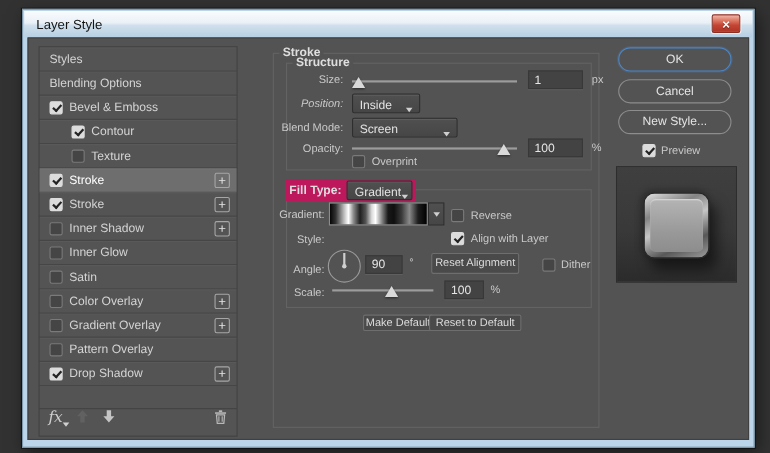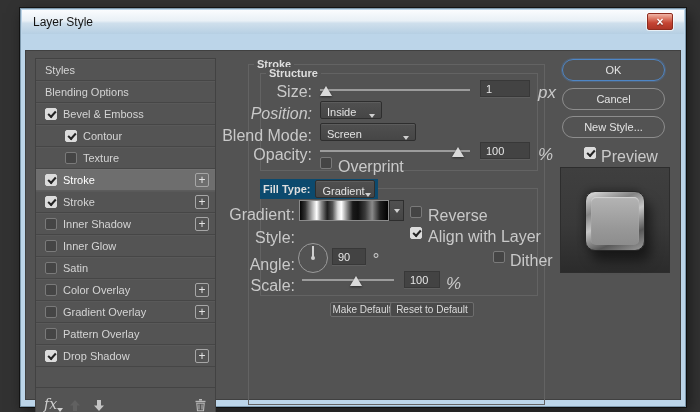--- a/index.html
+++ b/index.html
@@ -12,54 +12,54 @@
             background:#bcd5e9; border:1px solid #7e99ad; box-shadow:0 0 0 1px rgba(0,0,0,.55), 3px 5px 14px rgba(0,0,0,.5); }
   .titlebar { position:absolute; left:1px; top:1px; right:1px; height:24px;
               background:linear-gradient(180deg,#fafcfe 0%,#e9f0f6 45%,#cfdfec 55%,#b6cfe3 100%);
               display:flex; align-items:center; }
   .title { font-size:12px; color:#141414; padding-left:11px; }
   .closebtn { position:absolute; right:11px; top:3px; width:26px; height:17px; border-radius:2px;
               background:linear-gradient(180deg,#f0b5a6 0%,#dd7a66 30%,#c44433 60%,#ad3526 100%);
               border:1px solid #8e2c1f; box-shadow:0 0 0 1px rgba(255,255,255,.65);
               display:flex; align-items:center; justify-content:center;
               color:#fff; font-size:12px; font-weight:bold; line-height:1; text-shadow:0 1px 1px rgba(0,0,0,.45); cursor:pointer; }
-  .content { position:absolute; left:4px; top:25px; right:4px; bottom:6px; background:#535353; border:1px solid #404040;margin-top:16px; }
+  .content { position:absolute; left:4px; top:25px; right:4px; bottom:6px; background:#535353; border:1px solid #404040; }
 
   
   .list { position:absolute; left:9px; top:7px; width:181px; height:355px; border:1px solid #424242; background:#545454; }
   .srow { height:22px; display:flex; align-items:center; padding-left:9px;
           border-bottom:1px solid rgba(0,0,0,.16); box-shadow:inset 0 1px 0 rgba(255,255,255,.03);
           font-size:11px; color:#d4d4d4; cursor:pointer; }
   .srow.sel { background:#6e6e6e; color:#ffffff; }
   .srow.ind { padding-left:29px; }
   .srow .slbl { margin-left:0; }
   .srow .cb { margin-right:6px; }
   .plus { margin-left:auto; margin-right:6px; width:14px; height:14px; border:1px solid #a6a6a6; border-radius:2px;
           color:#e3e3e3; font-size:12px; line-height:12px; text-align:center; flex:0 0 auto; }
   .listfooter { position:absolute; left:0; right:0; bottom:0; height:25px; border-top:1px solid rgba(0,0,0,.18);
-                display:flex; align-items:flex-end; padding:0 8px; gap:12px; }
+                display:flex; align-items:flex-start; padding:0 8px; gap:12px; }
   .fx { font-family:"DejaVu Serif", serif; font-style:italic; font-size:14px; color:#cfcfcf; position:relative; cursor:pointer; }
   .fx .fxcaret { position:absolute; right:-6px; bottom:0; width:0; height:0;
                  border-left:3px solid transparent; border-right:3px solid transparent; border-top:4px solid #cfcfcf; }
   .ficon { display:flex; align-items:center; cursor:pointer; }
   .trash { margin-left:auto; }
 
   
   .cb { position:relative; width:12px; height:12px; border:1px solid #7a7a7a; border-radius:2px; background:#454545; flex:0 0 auto; cursor:pointer; }
   .cb.on { background:#dcdcdc; border-color:#dcdcdc; }
   .cb.on::after { content:""; position:absolute; left:2px; top:2px; width:6px; height:3px;
                   border-left:2px solid #232323; border-bottom:2px solid #232323; transform:rotate(-48deg); }
   .cb.abs { position:absolute; }
 
   
   .gbox { position:absolute; border:1px solid #636363; }
   .gtitle { position:absolute; background:#535353; padding:0 3px; font-size:11px; font-weight:bold; color:#dedede; }
-  .lbl { position:absolute; font-size:16px; color:#c9c9c9; }
+  .lbl { position:absolute; font-size:10px; color:#c9c9c9; }
   .lbl.r { text-align:right; }
-  .unit { position:absolute; font-size:17px; color:#c9c9c9;font-style:italic; }
+  .unit { position:absolute; font-size:10px; color:#c9c9c9; }
 
   
   .val { position:absolute; background:#434343; border:1px solid #383838; box-shadow:0 1px 0 rgba(255,255,255,.07);
          color:#e6e6e6; font-size:11px; font-family:"Liberation Sans",sans-serif; padding:0 5px; outline:none; }
   .dd { position:absolute; background:linear-gradient(#505050,#464646); border:1px solid #2e2e2e;
         box-shadow:inset 0 1px 0 rgba(255,255,255,.08); border-radius:2px;
         display:flex; align-items:flex-end; padding:0 6px; font-size:11px; color:#e2e2e2; cursor:pointer; }
   .chev { width:0; height:0; border-left:3.5px solid transparent; border-right:3.5px solid transparent;
           border-top:4px solid #cfcfcf; margin-left:auto; }
   .track { position:absolute; height:12px; cursor:pointer; }
@@ -231,21 +231,21 @@
         <div class="groove"></div>
         <div class="thumb" style="left: calc(92% - 6px);"></div>
       </div>
       <input class="val" style="left: 454px; top: 91px; width: 50px; height: 17px;" value="100">
       <span class="unit" style="left:512px; top:94px;">%</span>
 
       <span class="cb abs" style="left:294px; top:106px;"></span>
       <span class="lbl" style="left:312px; top:107px;">Overprint</span>
 
       <div class="gbox" style="left:234px; top:137px; width:278px; height:108px;"></div>
-      <div style="position:absolute; left:234px; top:128px; height:20px; background:#0c4a6e; display:flex; align-items:center; gap:5px; padding:0 3px;">
+      <div style="position:absolute; left:234px; top:128px; height:20px; background:#be185d; display:flex; align-items:center; gap:5px; padding:0 3px;">
         <span style="font-size:11px; font-weight:bold; color:#dedede;">Fill Type:</span>
         <div class="dd" style="position:relative; width:60px; height:18px;">
           <span>Gradient</span>
           <span class="chev"></span>
         </div>
       </div>
 
       <span class="lbl r" style="left:199px; top:155px; width:70px;">Gradient:</span>
       <div class="gswatch"></div>
       <div class="gdrop">
@@ -258,20 +258,23 @@
       <span class="cb abs on" style="left:384px; top:176px;"></span>
       <span class="lbl" style="left:402px; top:177px;">Align with Layer</span>
 
       <span class="lbl r" style="left:199px; top:205px; width:70px;">Angle:</span>
       <div class="dial">
         <span class="needle"></span>
         <span class="ddot"></span>
       </div>
       <input class="val" style="left: 306px; top: 197px; width: 34px; height: 17px;" value="90">
       <span class="unit" style="left:346px; top:199px;">°</span>
+      <div class="btn" style="left:366px; top:195px; width:80px; height:19px;">
+        <span>Reset Alignment</span>
+      </div>
       <span class="cb abs" style="left:467px; top:200px;"></span>
       <span class="lbl" style="left:484px; top:201px;">Dither</span>
 
       <span class="lbl r" style="left:199px; top:226px; width:70px;">Scale:</span>
       <div class="track" style="left:276px; top:223px; width:92px;">
         <div class="groove"></div>
         <div class="thumb" style="left: calc(59% - 6px);"></div>
       </div>
       <input class="val" style="left: 378px; top: 220px; width: 36px; height: 17px;" value="100">
       <span class="unit" style="left:420px; top:223px;">%</span>

